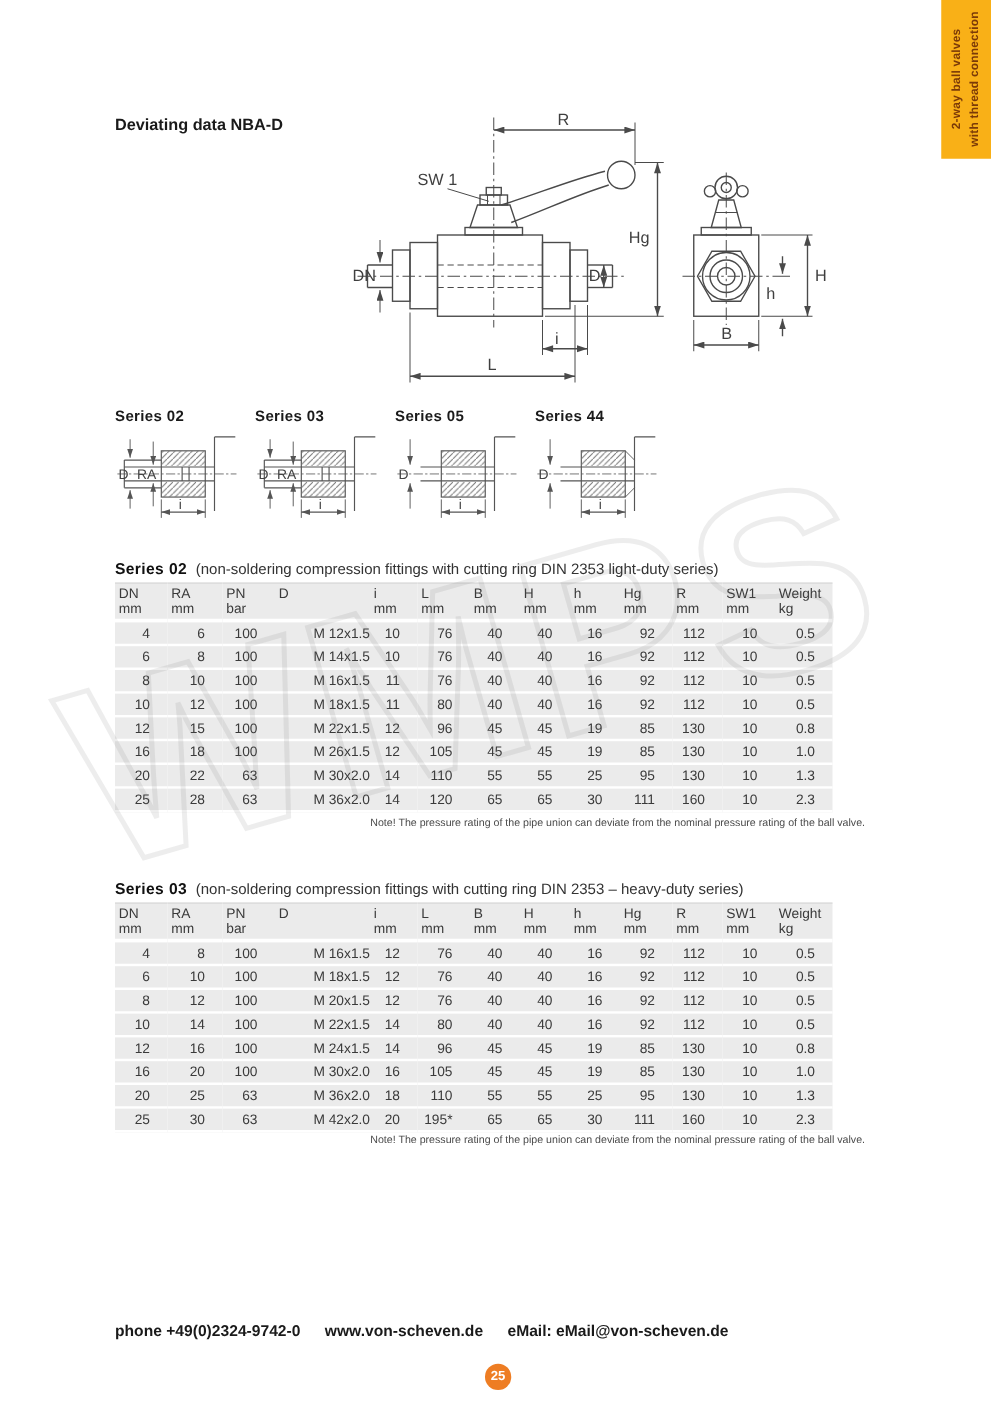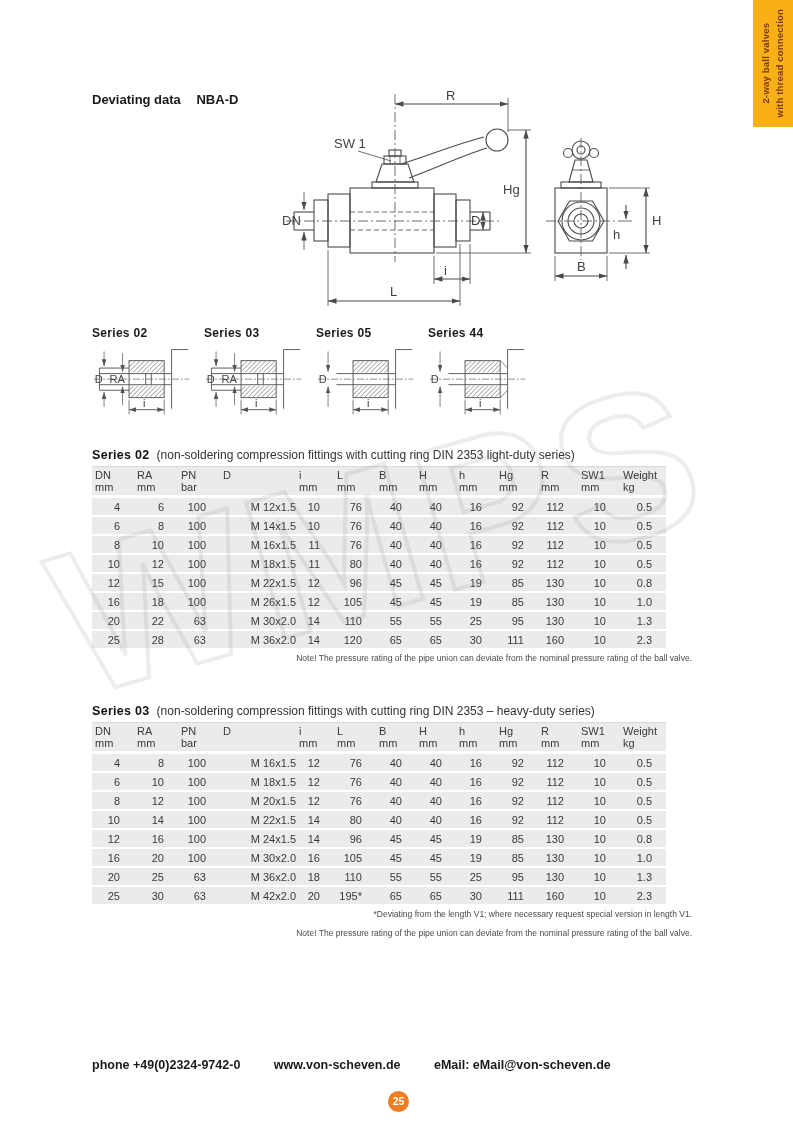--- a/index.html
+++ b/index.html
@@ -6,21 +6,21 @@
   .page{position:relative;width:793px;height:1122px;background:#fff;overflow:hidden;
         font-family:"Liberation Sans", sans-serif;color:#222;}
   
   .corner-tab{position:absolute;top:0;right:0;width:40px;height:127px;background:#F9B017;
               display:flex;align-items:center;justify-content:center;}
   .tab-text{writing-mode:vertical-rl;transform:rotate(180deg);font-size:9.5px;font-weight:bold;
             color:#7B3A08;line-height:1.5;text-align:center;letter-spacing:.2px;}
   .tab-text span{display:block;}
   
   .title{position:absolute;left:92px;top:92px;font-size:13px;font-weight:bold;color:#1a1a1a;margin:0;}
-  .title .model{margin-left:12px;}
+  .title .model{}
   
   .main-drawing{position:absolute;left:278px;top:88px;width:465px;height:228px;}
   .series-figs{position:absolute;left:92px;top:326px;display:flex;}
   .fig{width:112px;}
   .fig-label{font-size:12px;font-weight:bold;color:#1a1a1a;margin-bottom:4px;letter-spacing:.3px;}
   
   .tbl-section{position:absolute;left:92px;width:600px;}
   .s02{top:448px;}
   .s03{top:704px;}
   .tbl-caption{font-size:12px;color:#333;margin:0 0 4px 0;}
@@ -29,21 +29,21 @@
                   font-size:11px;color:#3a3a3a;}
   table.datatable th{background:#ebebeb;font-weight:normal;text-align:left;vertical-align:top;
                      padding:2px 0 2px 3px;border-bottom:3px solid #fff;border-top:1px solid #d9d9d9;
                      line-height:12px;}
   table.datatable td{background:#ebebeb;text-align:right;padding:1px 14px 1px 0;
                      border-bottom:2px solid #fff;height:15px;}
   table.datatable td.left{text-align:right;padding:1px 0 1px 3px;}
   .note{font-size:8.5px;color:#4a4a4a;margin-top:3px;line-height:10px;text-align:right;}
   
   .footer{position:absolute;left:92px;top:1058px;font-size:12.5px;font-weight:bold;color:#1a1a1a;}
-  .footer span{margin-right:30px;text-align:right;}
+  .footer span{margin-right:16px;text-align:right;}
   .page-badge{position:absolute;left:388px;top:1091px;width:21px;height:21px;border-radius:50%;
               background:#EE7D23;color:#fff;font-size:10.5px;font-weight:bold;text-align:center;
               line-height:21px;}
   
   .watermark{position:absolute;left:48px;top:420px;width:660px;text-align:center;
              font-size:205px;font-weight:bold;letter-spacing:6px;transform:rotate(-16deg);
              color:transparent;-webkit-text-stroke:4px rgba(110,110,110,0.12);
              pointer-events:none;z-index:3;}
   svg text{font-family:"Liberation Sans", sans-serif;}
 </style>
@@ -731,21 +731,20 @@
             <td>65</td>
             <td>65</td>
             <td>30</td>
             <td>111</td>
             <td>160</td>
             <td>10</td>
             <td>2.3</td>
           </tr>
         </tbody>
       </table>
-    <p class="note">*Deviating from the length V1; where necessary request special version in length V1.</p>
     <p class="note" style="margin-top:0;">Note! The pressure rating of the pipe union can deviate from the nominal pressure rating of the ball valve.</p>
   </section>
 
   <div class="footer">
     <span>phone +49(0)2324-9742-0</span>
     <span>www.von-scheven.de</span>
     <span>eMail: eMail@von-scheven.de</span>
   </div>
 
   <div class="page-badge">25</div>

